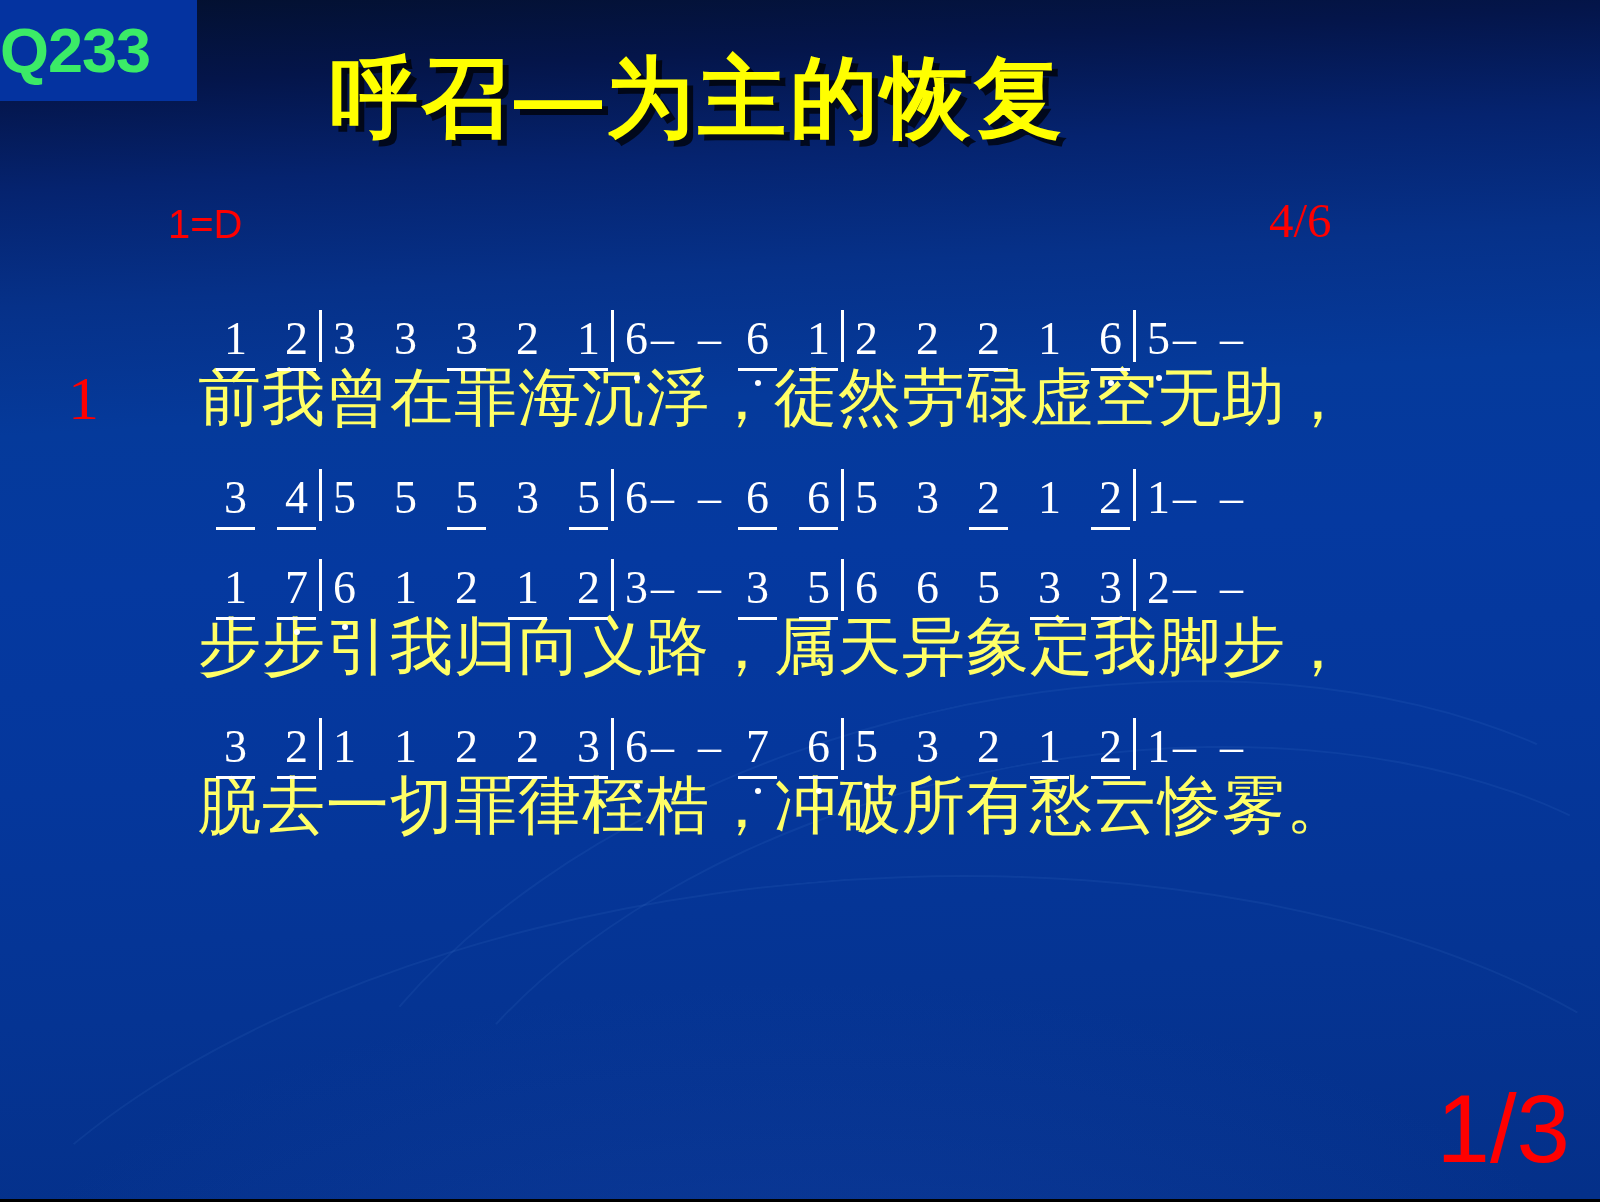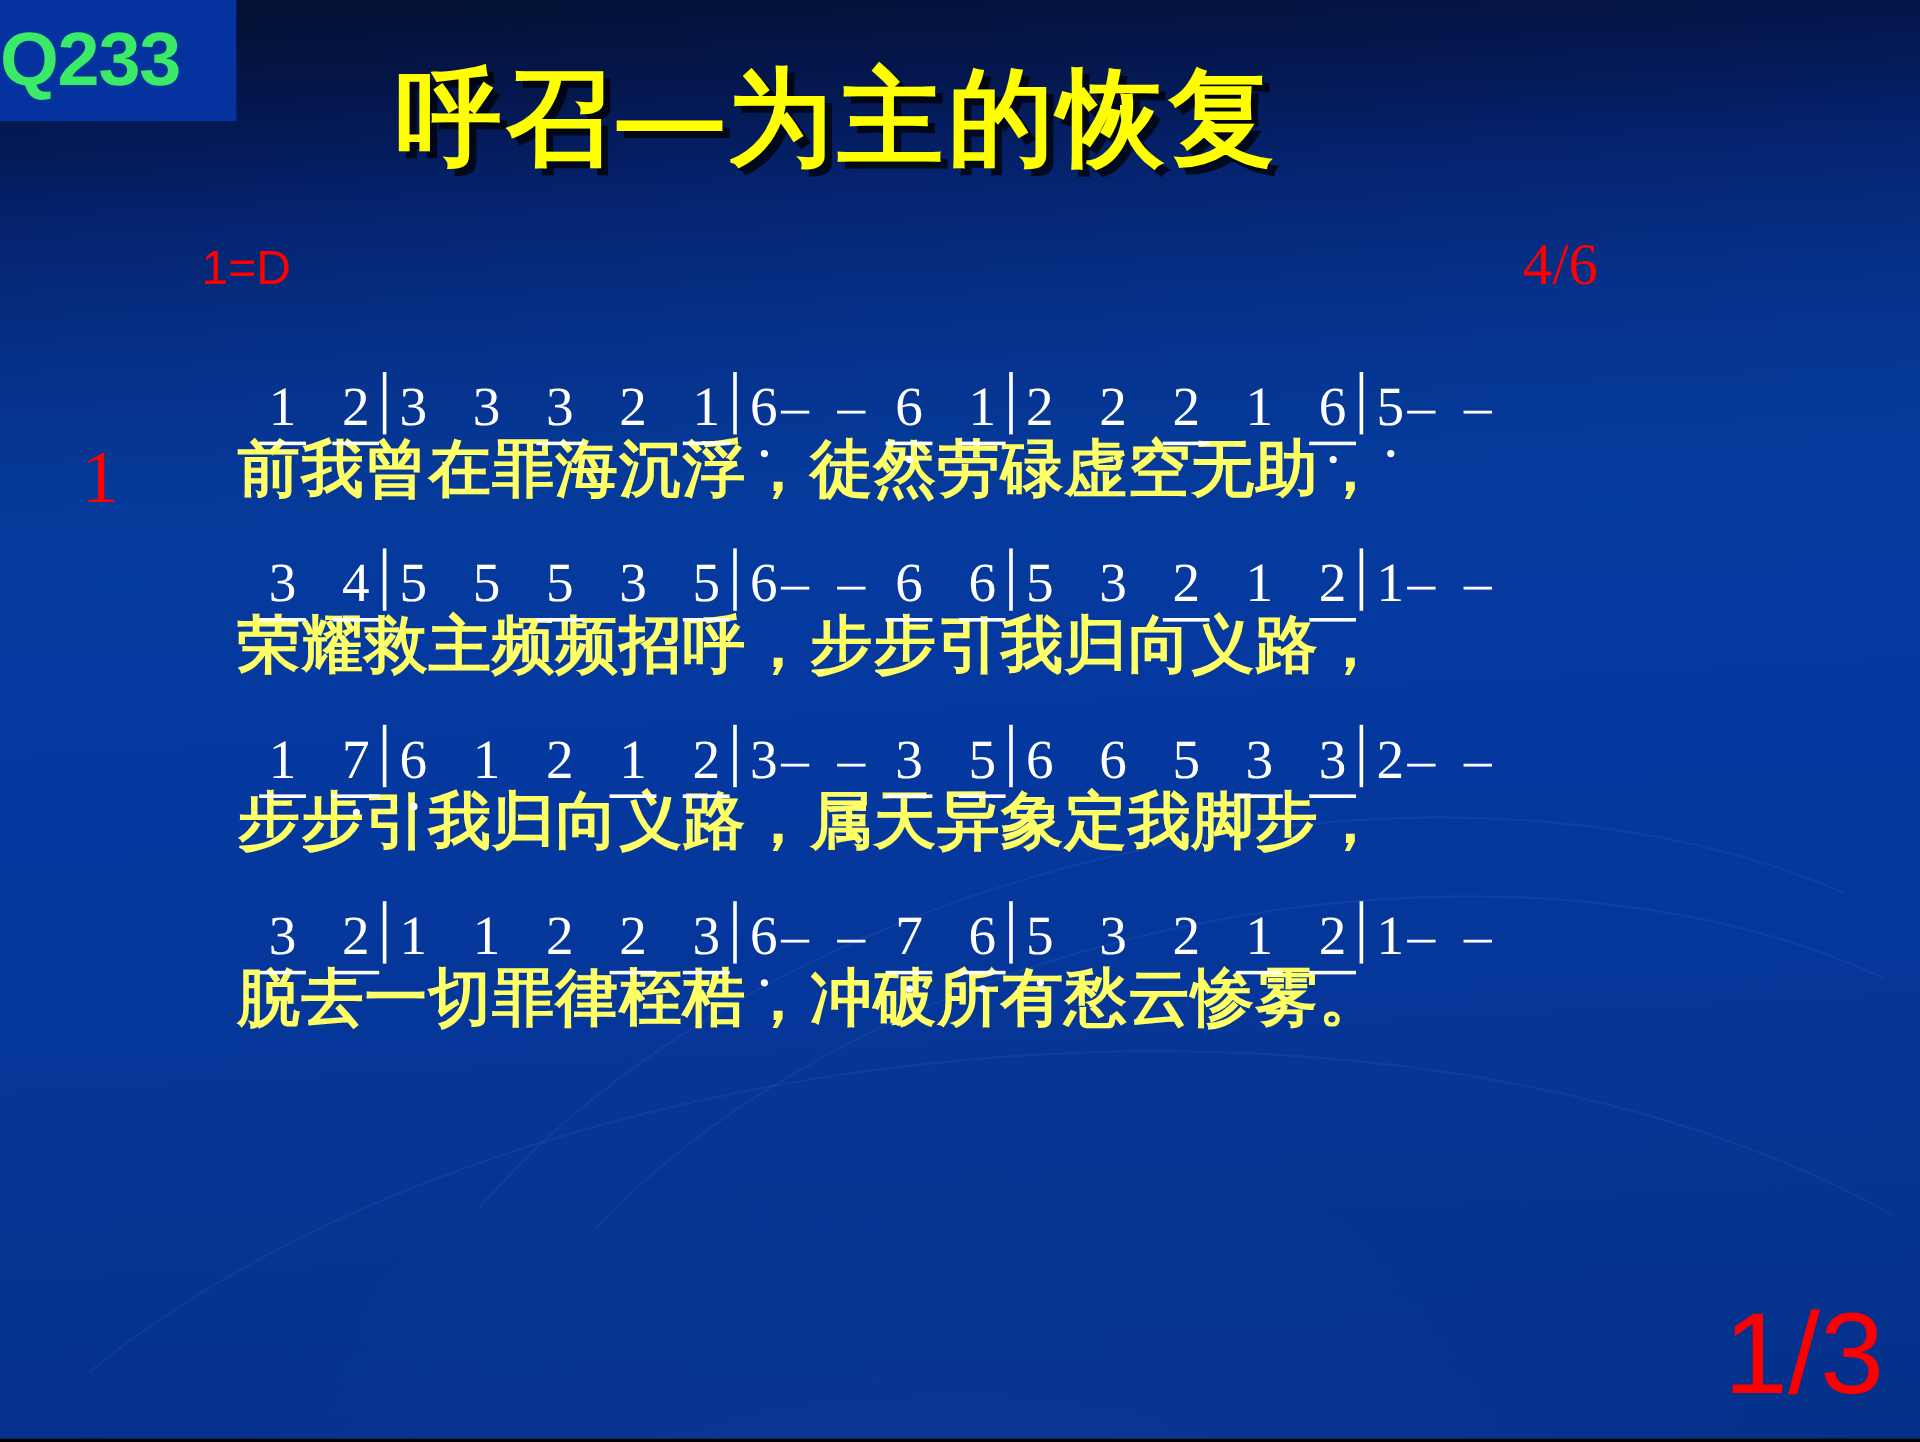--- a/index.html
+++ b/index.html
@@ -178,22 +178,22 @@
   .dash {
     display: inline-block;
     color: #ffffff;
     padding: 0 1px;
   }
   .gap-sm { display: inline-block; width: 22px; }
   .gap-md { display: inline-block; width: 34px; }
 
   .lyric-row {
     color: #ffff66;
-    font-size: 52px;
-    font-weight: bold;
+    font-size: 63px;
+    font-weight: normal;
     line-height: 1.06;
     letter-spacing: 1px;
     white-space: nowrap;
     margin-top: 2px;
   }
 </style>
 </head>
 <body>
 
 <div class="slide">
@@ -356,21 +356,20 @@
           </span>
           <span class="barline"></span>
           <span class="note">
             <span class="glyph">1</span>
           </span>
           <span class="dash">–</span>
           <span class="gap-sm"></span>
           <span class="dash">–</span>
           <span class="gap-sm"></span>
         </div>
-        <div class="lyric-row">荣耀救主频频招呼，步步引我归向义路，</div>
       </div>
       <div class="stanza">
         <div class="notation-row">
           <span class="note u8">
             <span class="glyph">1</span>
           </span>
           <span class="gap-md"></span>
           <span class="note u8 low">
             <span class="glyph">7</span>
           </span>

